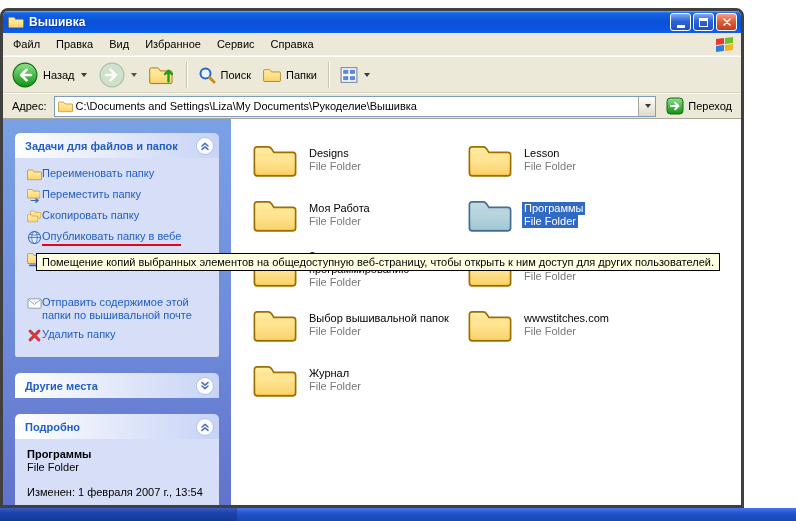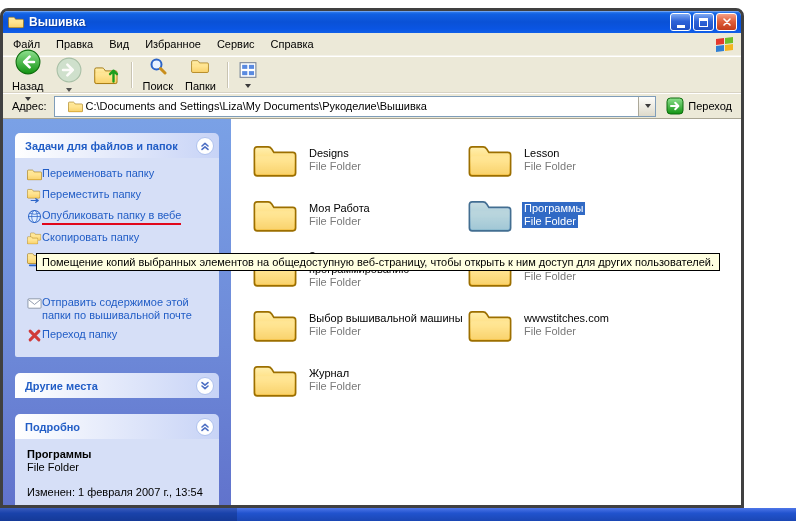--- a/index.html
+++ b/index.html
@@ -44,32 +44,32 @@
     gap:1px; transform:skewY(-6deg); margin-right:4px;
   }
   .flag span { display:block; }
   .flag .f1{ background:#E4392E; } .flag .f2{ background:#6EBF2B; }
   .flag .f3{ background:#2F7FD4; } .flag .f4{ background:#F3B51F; }
   
   .toolbarbar {
     height:37px; display:flex; align-items:center; gap:2px; padding:0 4px;
     background:#ECE9D8; border-top:1px solid #fff; border-bottom:1px solid #D8D3C4;
   }
-  .tbtn { display:flex; align-items:center; gap:5px; padding:3px 5px; border-radius:3px; cursor:pointer;flex-direction:column; }
+  .tbtn { display:flex; align-items:center; gap:5px; padding:3px 5px; border-radius:3px; cursor:pointer; }
   .tbtn .nav { width:26px; height:26px; display:block; }
   .tbtn .tico { width:18px; height:18px; display:block; }
   .tbtn.disabled { opacity:.85; }
   .dd { width:0; height:0; border-left:3px solid transparent; border-right:3px solid transparent; border-top:4px solid #3A3A3A; margin-left:1px; }
   .sep { width:1px; height:26px; background:#C9C4B2; box-shadow:1px 0 0 #fff; margin:0 4px; }
   
   .addressbar {
     height:26px; display:flex; align-items:center; gap:7px; padding:0 6px 0 9px;
     background:#ECE9D8; border-top:1px solid #fff; border-bottom:1px solid #A9A593;
   }
-  .combo { flex:1; display:flex; align-items:center; height:21px; background:#fff; border:1px solid #7F9DB9; padding-left:13px; }
+  .combo { flex:1; display:flex; align-items:center; height:21px; background:#fff; border:1px solid #7F9DB9; padding-left:3px; }
   .combo .aico { width:15px; height:13px; }
   .addr-input { flex:1; border:none; outline:none; background:transparent; padding:0 3px; font-family:"Liberation Sans",sans-serif; font-size:11px; }
   .combo-btn { width:17px; height:19px; border-left:1px solid #ACA899; background:linear-gradient(180deg,#FDFDFB,#DEDACA); display:flex; align-items:center; justify-content:center; cursor:pointer; }
   .go { display:flex; align-items:center; gap:4px; padding:0 3px; cursor:pointer; }
   .go svg { width:18px; height:18px; display:block; }
   
   .wbody { position:relative; height:386px; display:flex; background:#fff; }
   
   .taskpane {
     width:228px; padding:14px 12px 0; overflow:hidden;
@@ -318,36 +318,36 @@
             <span class="tlabel">Переименовать папку</span>
           </div>
           <div class="task">
             <span class="ticon">
                 <svg viewBox="0 0 18 18">
                   <use href="#sym-folder-move"></use>
                 </svg>
               </span>
             <span class="tlabel">Переместить папку</span>
           </div>
+          <div class="task">
+            <span class="ticon">
+                <svg viewBox="0 0 20 18">
+                  <use href="#sym-folder2"></use>
+                </svg>
+              </span>
+            <span class="tlabel">Скопировать папку</span>
+          </div>
           <div class="task hl">
             <span class="ticon">
                 <svg viewBox="0 0 16 16">
                   <use href="#sym-globe"></use>
                 </svg>
               </span>
             <span class="tlabel">Опубликовать папку в вебе</span>
           </div>
-          <div class="task">
-            <span class="ticon">
-                <svg viewBox="0 0 20 18">
-                  <use href="#sym-folder2"></use>
-                </svg>
-              </span>
-            <span class="tlabel">Скопировать папку</span>
-          </div>
           <div class="task gap">
             <span class="ticon">
                 <svg viewBox="0 0 16 16">
                   <use href="#sym-folder-share"></use>
                 </svg>
               </span>
             <span class="tlabel">Открыть общий доступ к этой</span>
           </div>
           <div class="task">
             <span class="ticon">
@@ -356,21 +356,21 @@
                 </svg>
               </span>
             <span class="tlabel">Отправить содержимое этой папки по вышивальной почте</span>
           </div>
           <div class="task">
             <span class="ticon">
                 <svg viewBox="0 0 12 12">
                   <use href="#sym-x"></use>
                 </svg>
               </span>
-            <span class="tlabel">Переход папку</span>
+            <span class="tlabel">Удалить папку</span>
           </div>
         </div>
       </div>
 
       <div class="sec">
         <div class="sec-header">
           <span class="sec-title">Другие места</span>
           <span class="chev down">
               <svg viewBox="0 0 10 10">
                 <use href="#sym-chevrons"></use>
@@ -463,21 +463,21 @@
             <span class="ftype">File Folder</span>
           </span>
       </div>
       <div class="tile">
         <span class="ficon">
             <svg viewBox="0 0 32 26">
               <use href="#sym-folder"></use>
             </svg>
           </span>
         <span class="flabel">
-            <span class="fname">Выбор вышивальной машины</span>
+            <span class="fname">Выбор вышивальной папок</span>
             <span class="ftype">File Folder</span>
           </span>
       </div>
       <div class="tile">
         <span class="ficon">
             <svg viewBox="0 0 32 26">
               <use href="#sym-folder"></use>
             </svg>
           </span>
         <span class="flabel">

